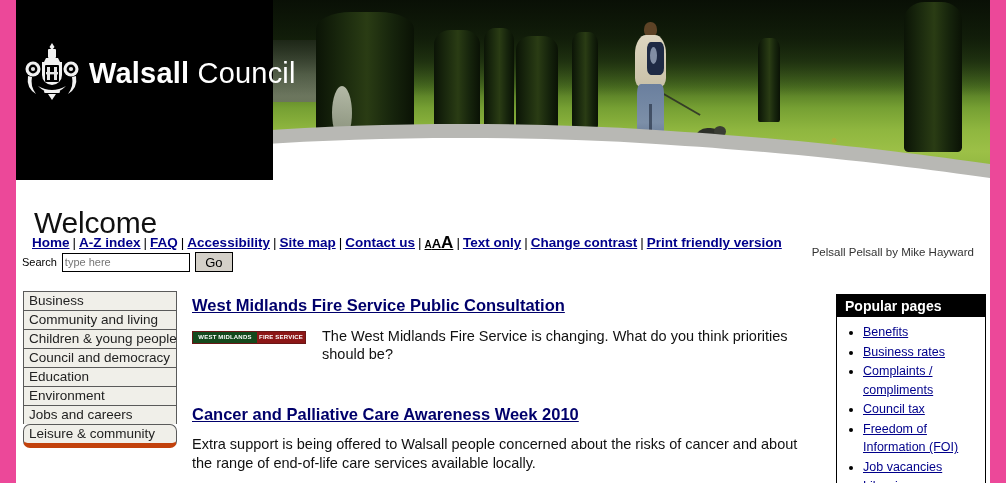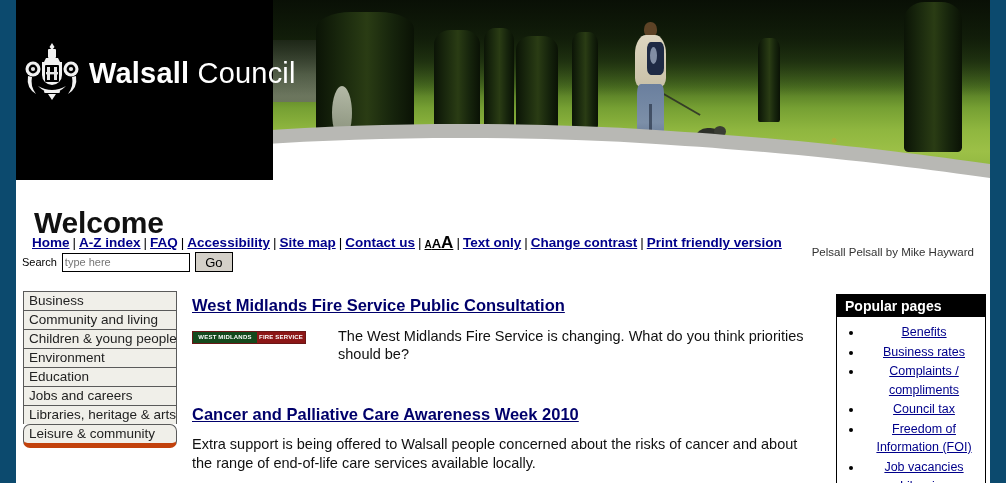--- a/index.html
+++ b/index.html
@@ -6,21 +6,21 @@
     margin: 0;
     padding: 0;
     background: #e8e8e8;
     font-family: "Liberation Sans", sans-serif;
   }
   #page {
     position: relative;
     width: 1006px;
     height: 483px;
     overflow: hidden;
-    background: #0c4a6e;
+    background: #ec4899;
   }
   
   #content-col {
     position: absolute;
     left: 16px;
     top: 0;
     width: 974px;
     height: 483px;
     background: #ffffff;
     overflow: hidden;
@@ -193,21 +193,21 @@
     white-space: nowrap;
   }
   #logo-text .bold { font-weight: bold; }
   #logo-text .light { font-weight: normal; }
   
   #welcome {
     position: absolute;
     left: 18px;
     top: 186px;
     font-size: 30px;
-    font-weight: bold;
+    font-weight: normal;
     color: #111111;
     letter-spacing: -.2px;
   }
   
   #utilnav {
     position: absolute;
     left: 16px;
     top: 233px;
     font-size: 13.5px;
     color: #000;
@@ -299,21 +299,21 @@
     color: #00006b;
     text-decoration: underline;
     cursor: pointer;
     display: inline-block;
     margin: 0;
   }
   #art1-body {
     margin-top: 12px;
     display: flex;
     align-items: flex-start;
-    gap: 32px;
+    gap: 16px;
   }
   #wmfs-logo {
     width: 112px;
     height: 11px;
     display: flex;
     flex: 0 0 auto;
     margin-top: 4px;
     border: 1px solid #6a1616;
   }
   #wmfs-a {
@@ -372,21 +372,20 @@
   #popular-list {
     margin: 0;
     padding: 6px 0 6px 26px;
     list-style: disc;
   }
   #popular-list li {
     font-size: 12.5px;
     line-height: 1.48;
     color: #000;
     margin-bottom: 1px;
-    text-align: center;
   }
   #popular-list li a {
     color: #00008b;
     text-decoration: underline;
     cursor: pointer;
   }
 </style>
 </head>
 <body>
 
@@ -473,24 +472,24 @@
       <input id="search-input" type="text" placeholder="type here" style="">
       <button id="search-go">Go</button>
     </div>
 
     <div id="photo-credit">Pelsall Pelsall by Mike Hayward</div>
 
     <nav id="sidebar">
       <div class="side-item">Business</div>
       <div class="side-item">Community and living</div>
       <div class="side-item">Children &amp; young people</div>
+      <div class="side-item">Council and democracy</div>
+      <div class="side-item">Education</div>
       <div class="side-item">Environment</div>
-      <div class="side-item">Education</div>
       <div class="side-item">Jobs and careers</div>
-      <div class="side-item">Libraries, heritage &amp; arts</div>
       <div class="side-item">Leisure &amp; community</div>
     </nav>
 
     <main id="main">
       <article>
         <h2 class="art-title">West Midlands Fire Service Public Consultation</h2>
         <div id="art1-body">
           <div id="wmfs-logo">
             <div id="wmfs-a">WEST MIDLANDS</div>
             <div id="wmfs-b">FIRE SERVICE</div>

